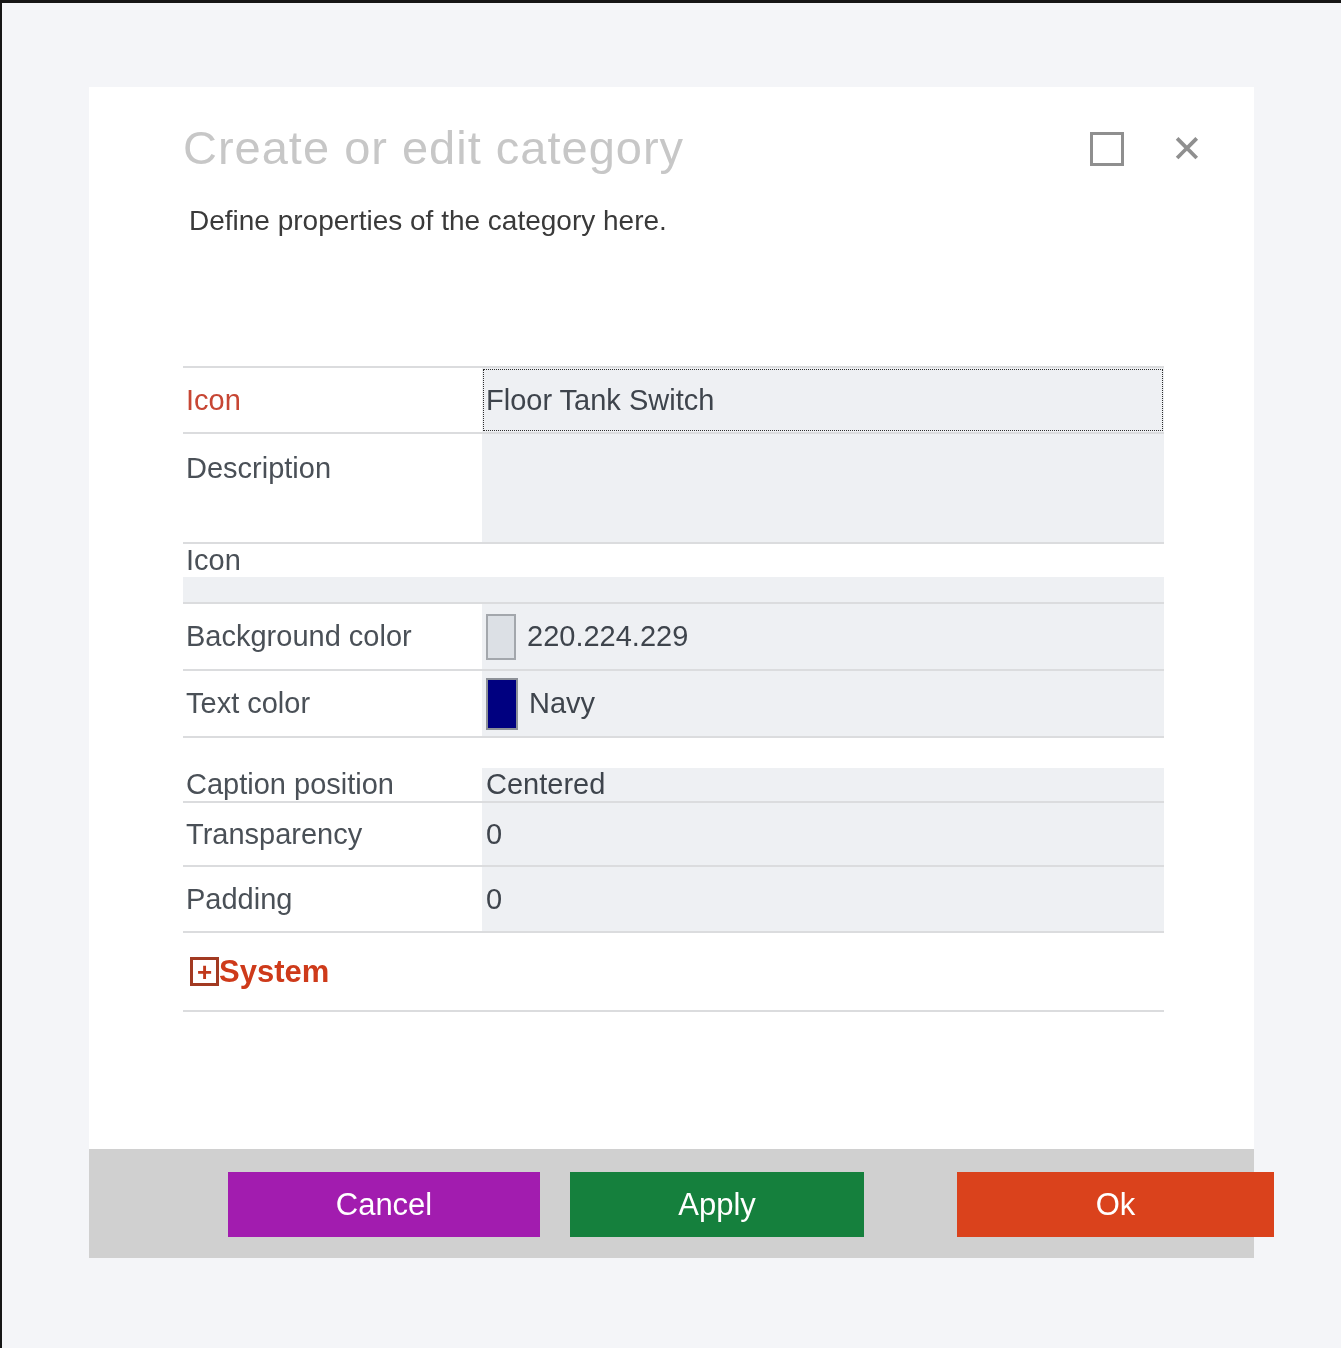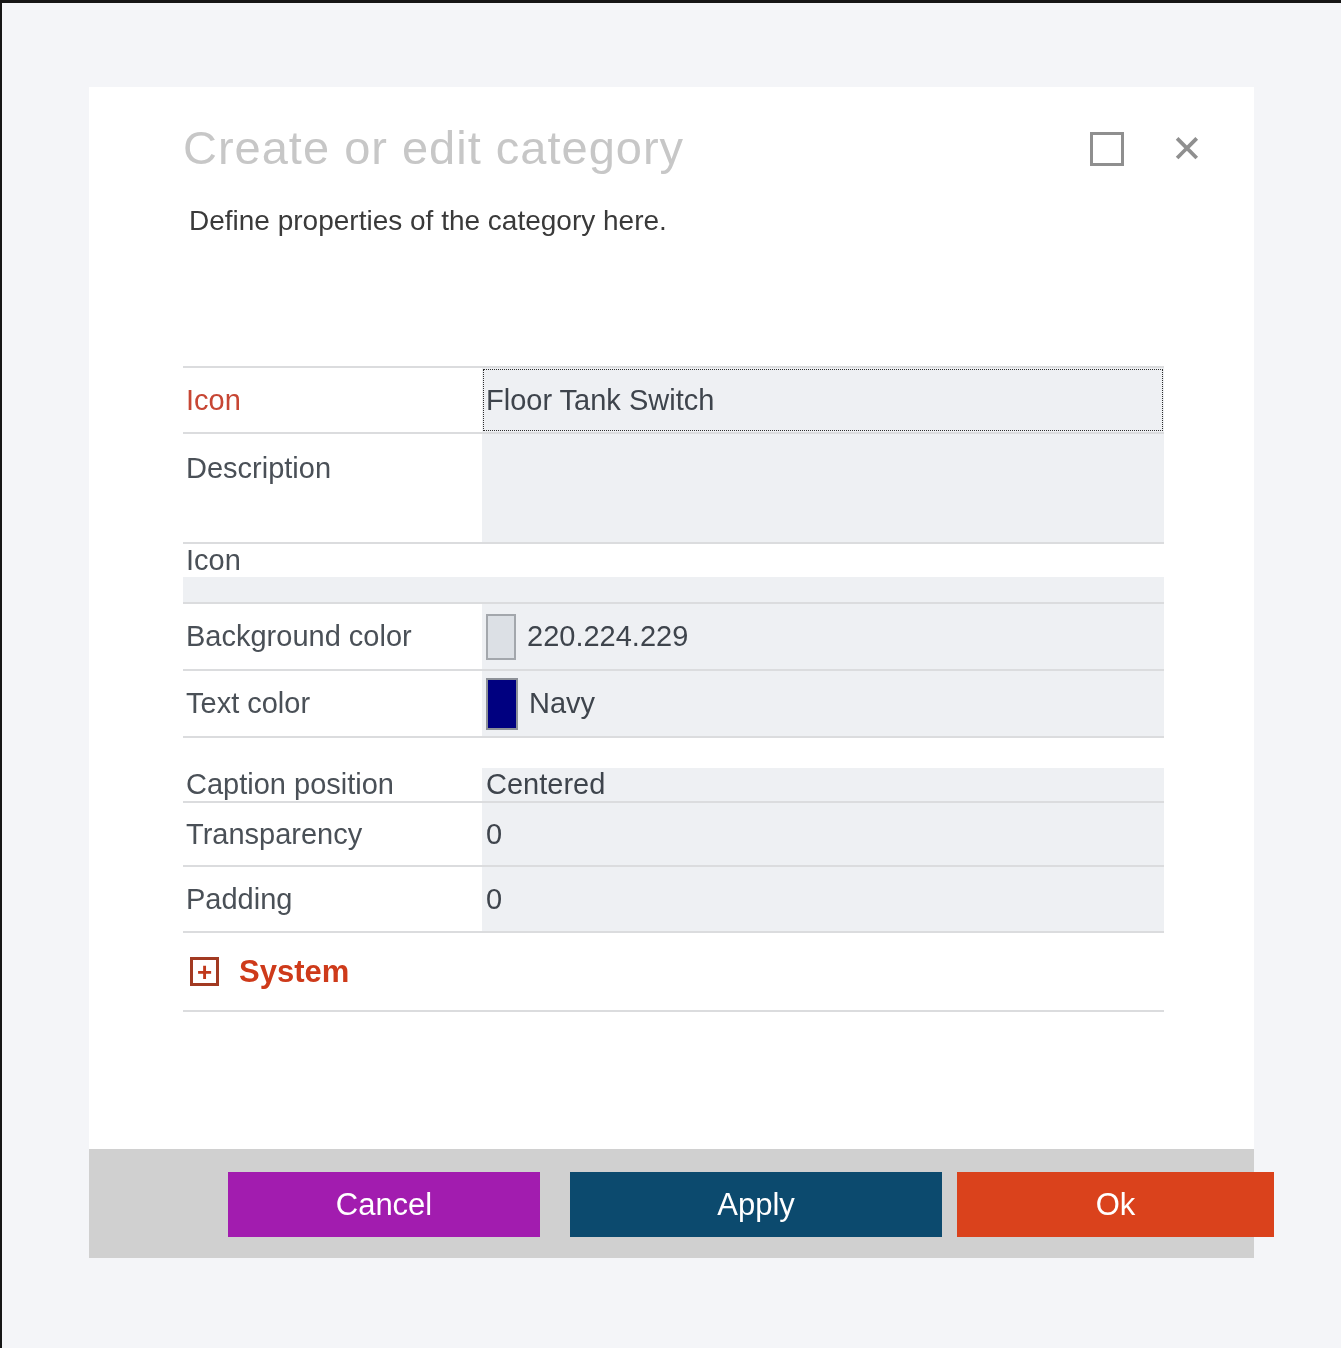--- a/index.html
+++ b/index.html
@@ -66,33 +66,33 @@
   .system-row {
     display:flex; align-items:center;
     height:77px; border-bottom:2px solid #dbdcde; background:#ffffff;
   }
   .expander-box {
     width:23px; height:23px; margin-left:7px;
     border:3px solid #a23a22; color:#c0391b;
     display:flex; align-items:center; justify-content:center;
     font-size:26px; font-weight:bold; line-height:1;
   }
-  .system-label { margin-left:20px; font-size:31px; font-weight:bold; color:#ce3a1a; }
+  .system-label { margin-left:0; font-size:31px; font-weight:bold; color:#ce3a1a; }
 
   .dialog-footer {
     position:absolute; left:0; bottom:0; width:100%; height:109px;
     background:#d0d0d0;
   }
   .footer-btn {
     position:absolute; top:23px; height:65px;
     display:flex; align-items:center; justify-content:center;
     font-size:31px; color:#ffffff;
   }
   .btn-cancel { left:139px; width:312px; background:#a21caf; }
-  .btn-apply  { left:481px; width:372px; background:#0c4a6e; }
+  .btn-apply  { left:481px; width:294px; background:#15803d; }
   .btn-ok     { left:824px; width:317px; background:#da421c;margin-left:44px; }
   .underline-first::first-letter { text-decoration:underline; }
 </style>
 </head>
 <body>
 
 <div class="edge-top"></div>
 <div class="edge-left"></div>
 
 <div class="dialog">

